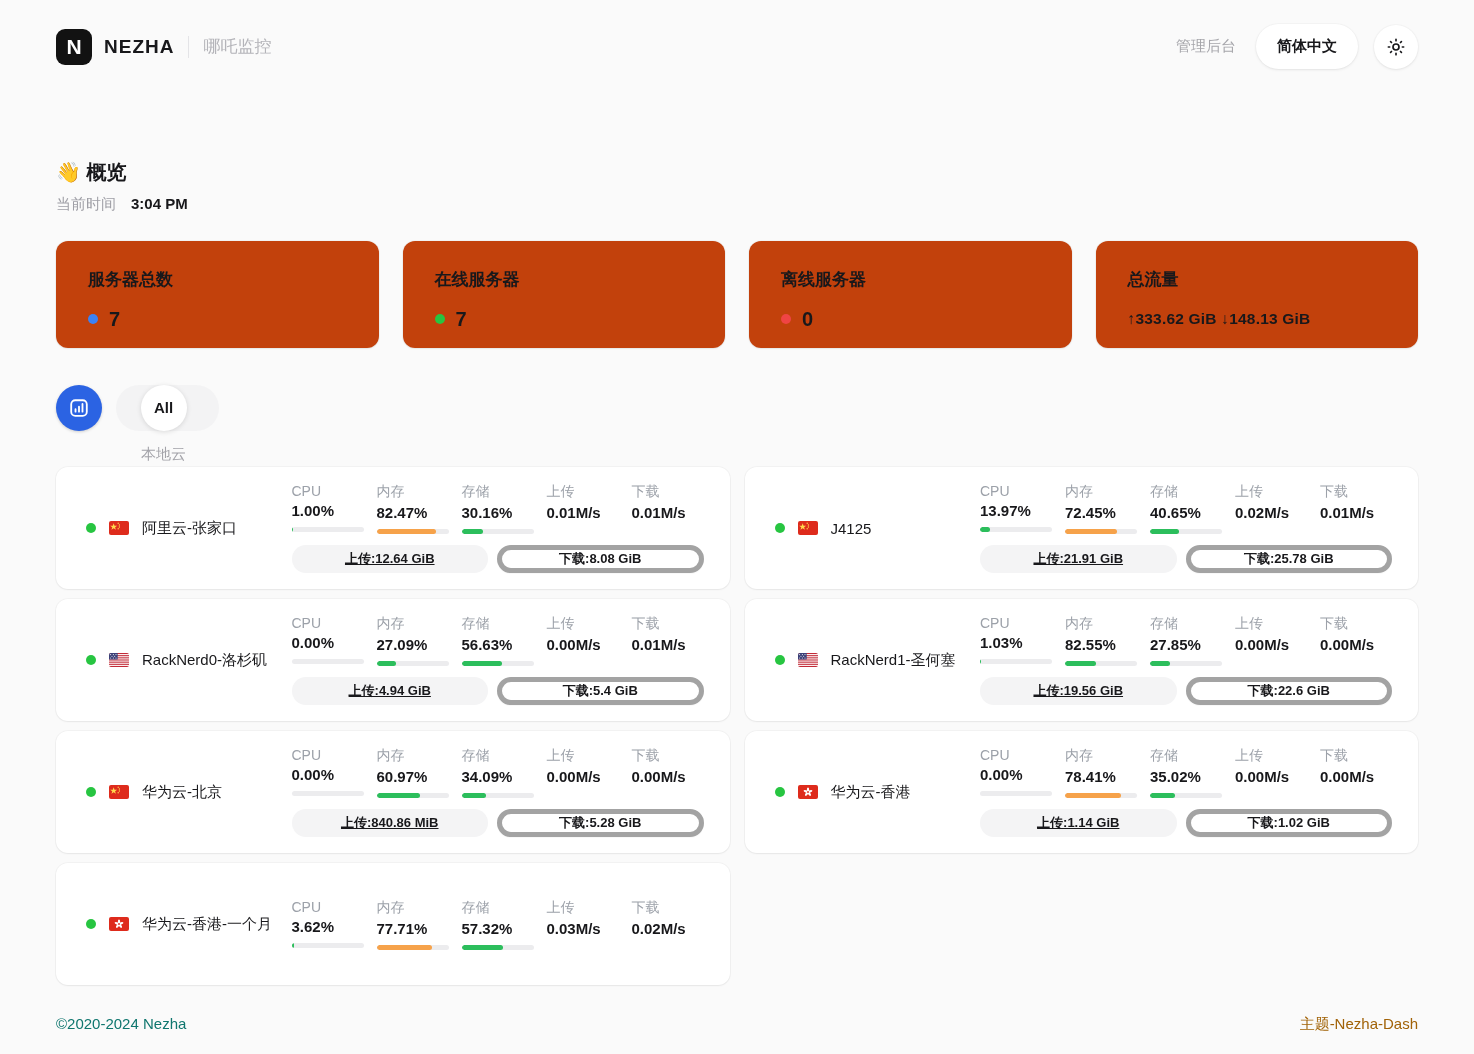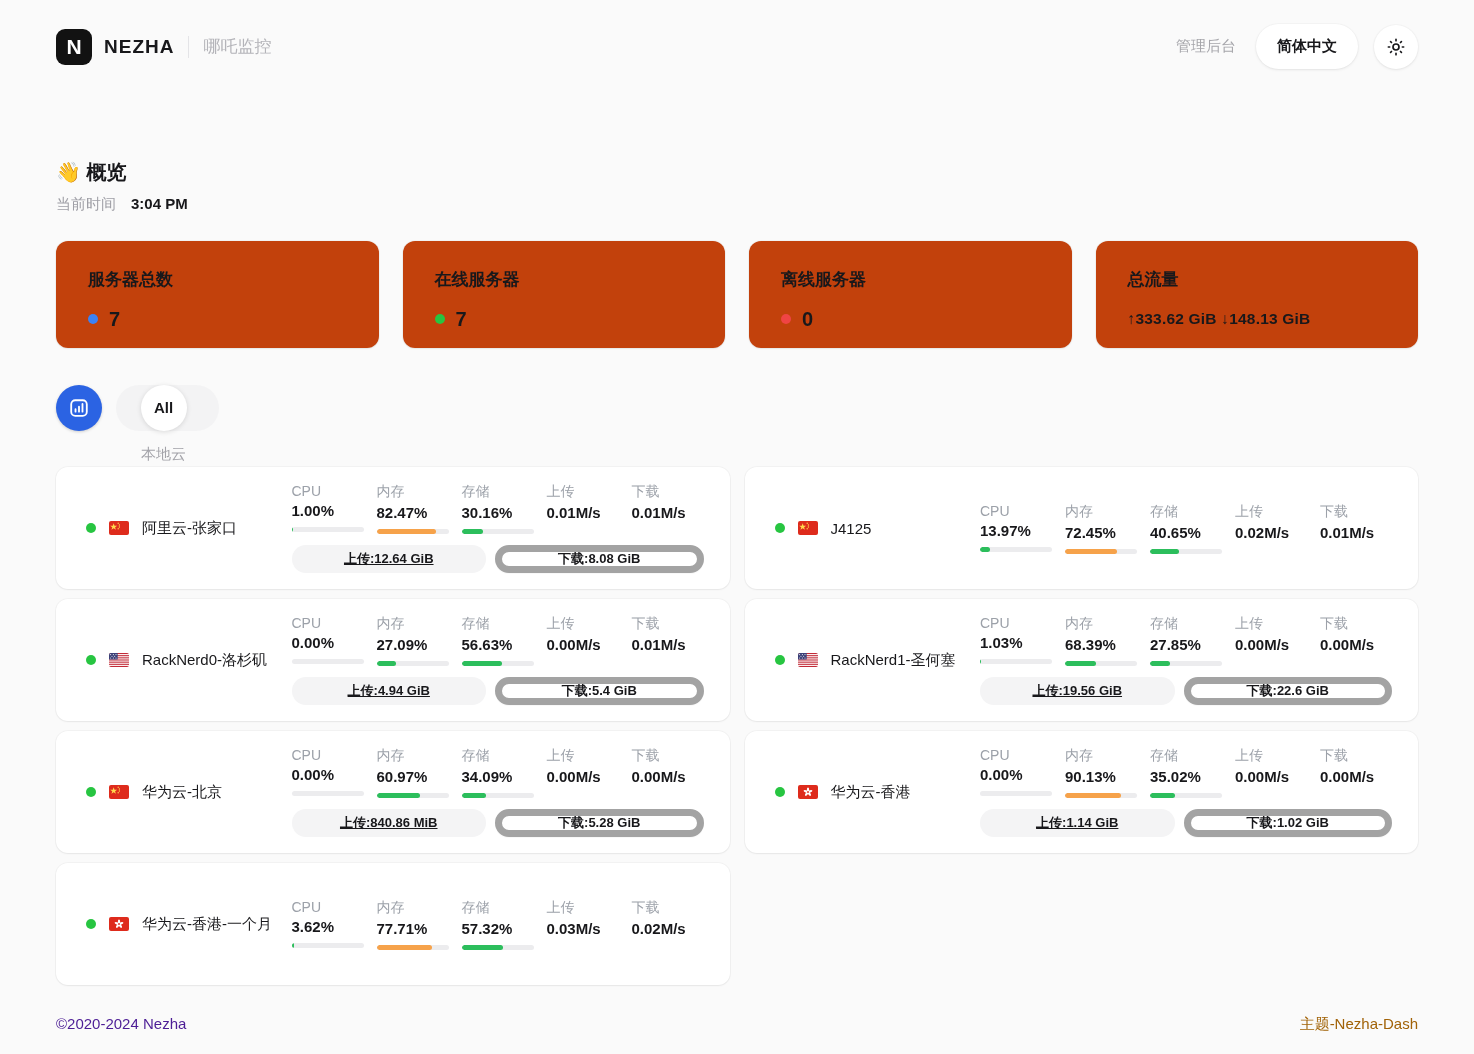--- a/index.html
+++ b/index.html
@@ -72,25 +72,25 @@
   .metric { width:72px; }
   .metric-label { font-size:14px; color:#9ca1a9; }
   .metric-value { font-size:15px; font-weight:700; margin-top:3px; white-space:nowrap; }
   .metric-bar { height:5px; border-radius:3px; background:#ececee; margin-top:8px; overflow:hidden; }
   .metric-bar-fill { height:100%; border-radius:3px; }
   .metric.no-bar .metric-bar { visibility:hidden; }
   .totals { display:flex; gap:9px; margin-top:11px; }
   .total-badge { flex:1; height:28px; border-radius:9999px; display:flex; align-items:center; justify-content:center;
                  font-size:13px; font-weight:600; color:#18181b; }
   .total-badge.up { background:#f4f4f5;text-decoration:underline; }
-  .total-badge.down { background:#fff; border:7px solid #a3a3a3; box-shadow:0 1px 1px rgba(0,0,0,.03); }
+  .total-badge.down { background:#fff; border:5px solid #a3a3a3; box-shadow:0 1px 1px rgba(0,0,0,.03); }
 
   
   .footer { margin-top:30px; padding-bottom:26px; display:flex; justify-content:space-between; font-size:15px; }
-  .footer-left { color:#4c1d95; }
+  .footer-left { color:#0f766e; }
   .footer-right { color:#a16207; }
 </style>
 </head>
 <body>
 
 <div class="container">
 
   <div class="header">
     <div class="header-left">
       <div class="logo-box">
@@ -292,20 +292,24 @@
                 <div class="metric-bar-fill"></div>
               </div>
         </div>
         <div class="metric no-bar">
           <div class="metric-label">下载</div>
           <div class="metric-value">0.01M/s</div>
           <div class="metric-bar">
                 <div class="metric-bar-fill"></div>
               </div>
         </div>
+      </div>
+      <div class="totals">
+        <div class="total-badge up">上传:21.91 GiB</div>
+        <div class="total-badge down">下载:25.78 GiB</div>
       </div>
     </div>
   </div>
 
   <div class="server-card">
     <div class="server-left">
       <span class="status-dot"></span>
       <span class="flag">
             <svg width="20" height="14" viewBox="0 0 30 21">
               <defs>
@@ -422,21 +426,21 @@
       <div class="metrics">
         <div class="metric">
           <div class="metric-label">CPU</div>
           <div class="metric-value">1.03%</div>
           <div class="metric-bar">
                 <div class="metric-bar-fill" style="width: 1.03%; background: rgb(44, 190, 92);"></div>
               </div>
         </div>
         <div class="metric">
           <div class="metric-label">内存</div>
-          <div class="metric-value">68.39%</div>
+          <div class="metric-value">82.55%</div>
           <div class="metric-bar">
                 <div class="metric-bar-fill" style="width: 43.47%; background: rgb(44, 190, 92);"></div>
               </div>
         </div>
         <div class="metric">
           <div class="metric-label">存储</div>
           <div class="metric-value">27.85%</div>
           <div class="metric-bar">
                 <div class="metric-bar-fill" style="width: 27.85%; background: rgb(44, 190, 92);"></div>
               </div>
@@ -557,21 +561,21 @@
       <div class="metrics">
         <div class="metric">
           <div class="metric-label">CPU</div>
           <div class="metric-value">0.00%</div>
           <div class="metric-bar">
                 <div class="metric-bar-fill" style="width: 0%; background: rgb(44, 190, 92);"></div>
               </div>
         </div>
         <div class="metric">
           <div class="metric-label">内存</div>
-          <div class="metric-value">90.13%</div>
+          <div class="metric-value">78.41%</div>
           <div class="metric-bar">
                 <div class="metric-bar-fill" style="width: 78.41%; background: rgb(246, 162, 74);"></div>
               </div>
         </div>
         <div class="metric">
           <div class="metric-label">存储</div>
           <div class="metric-value">35.02%</div>
           <div class="metric-bar">
                 <div class="metric-bar-fill" style="width: 35.02%; background: rgb(44, 190, 92);"></div>
               </div>

